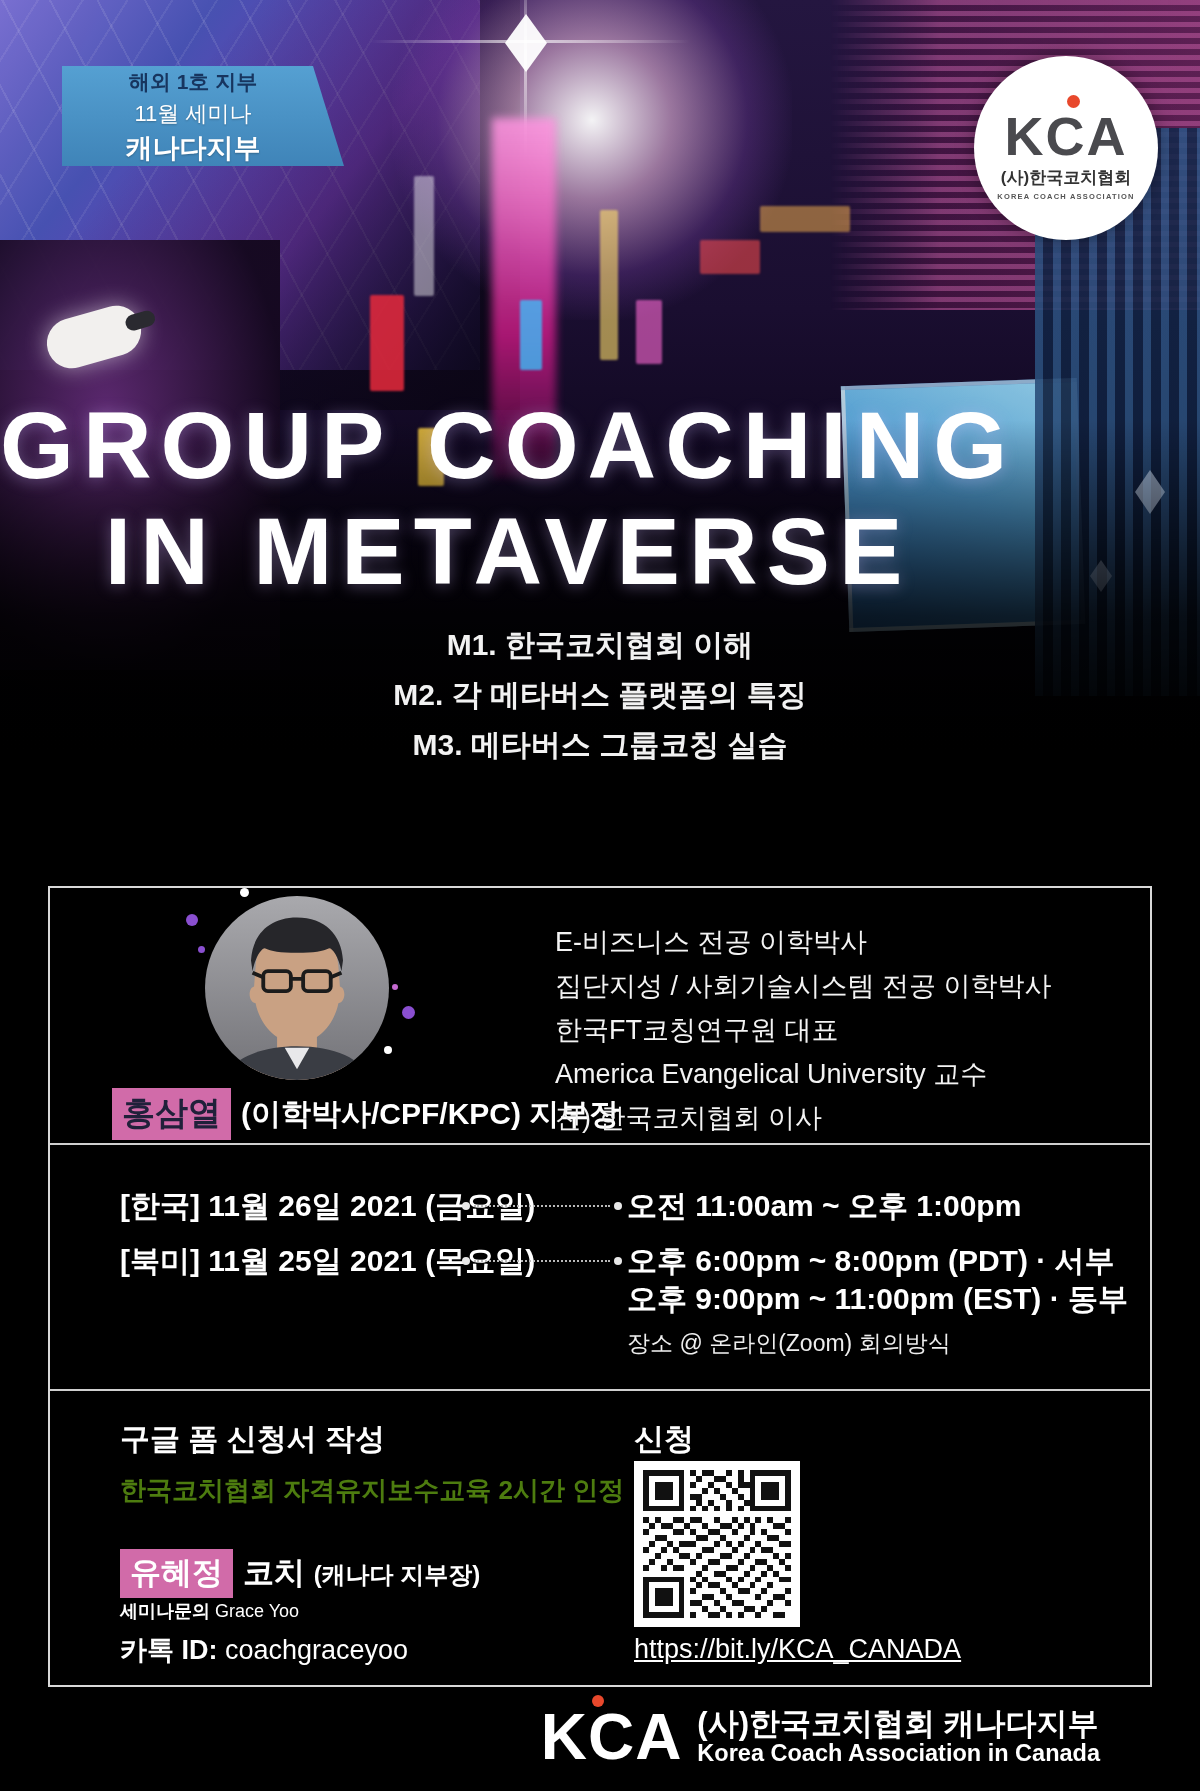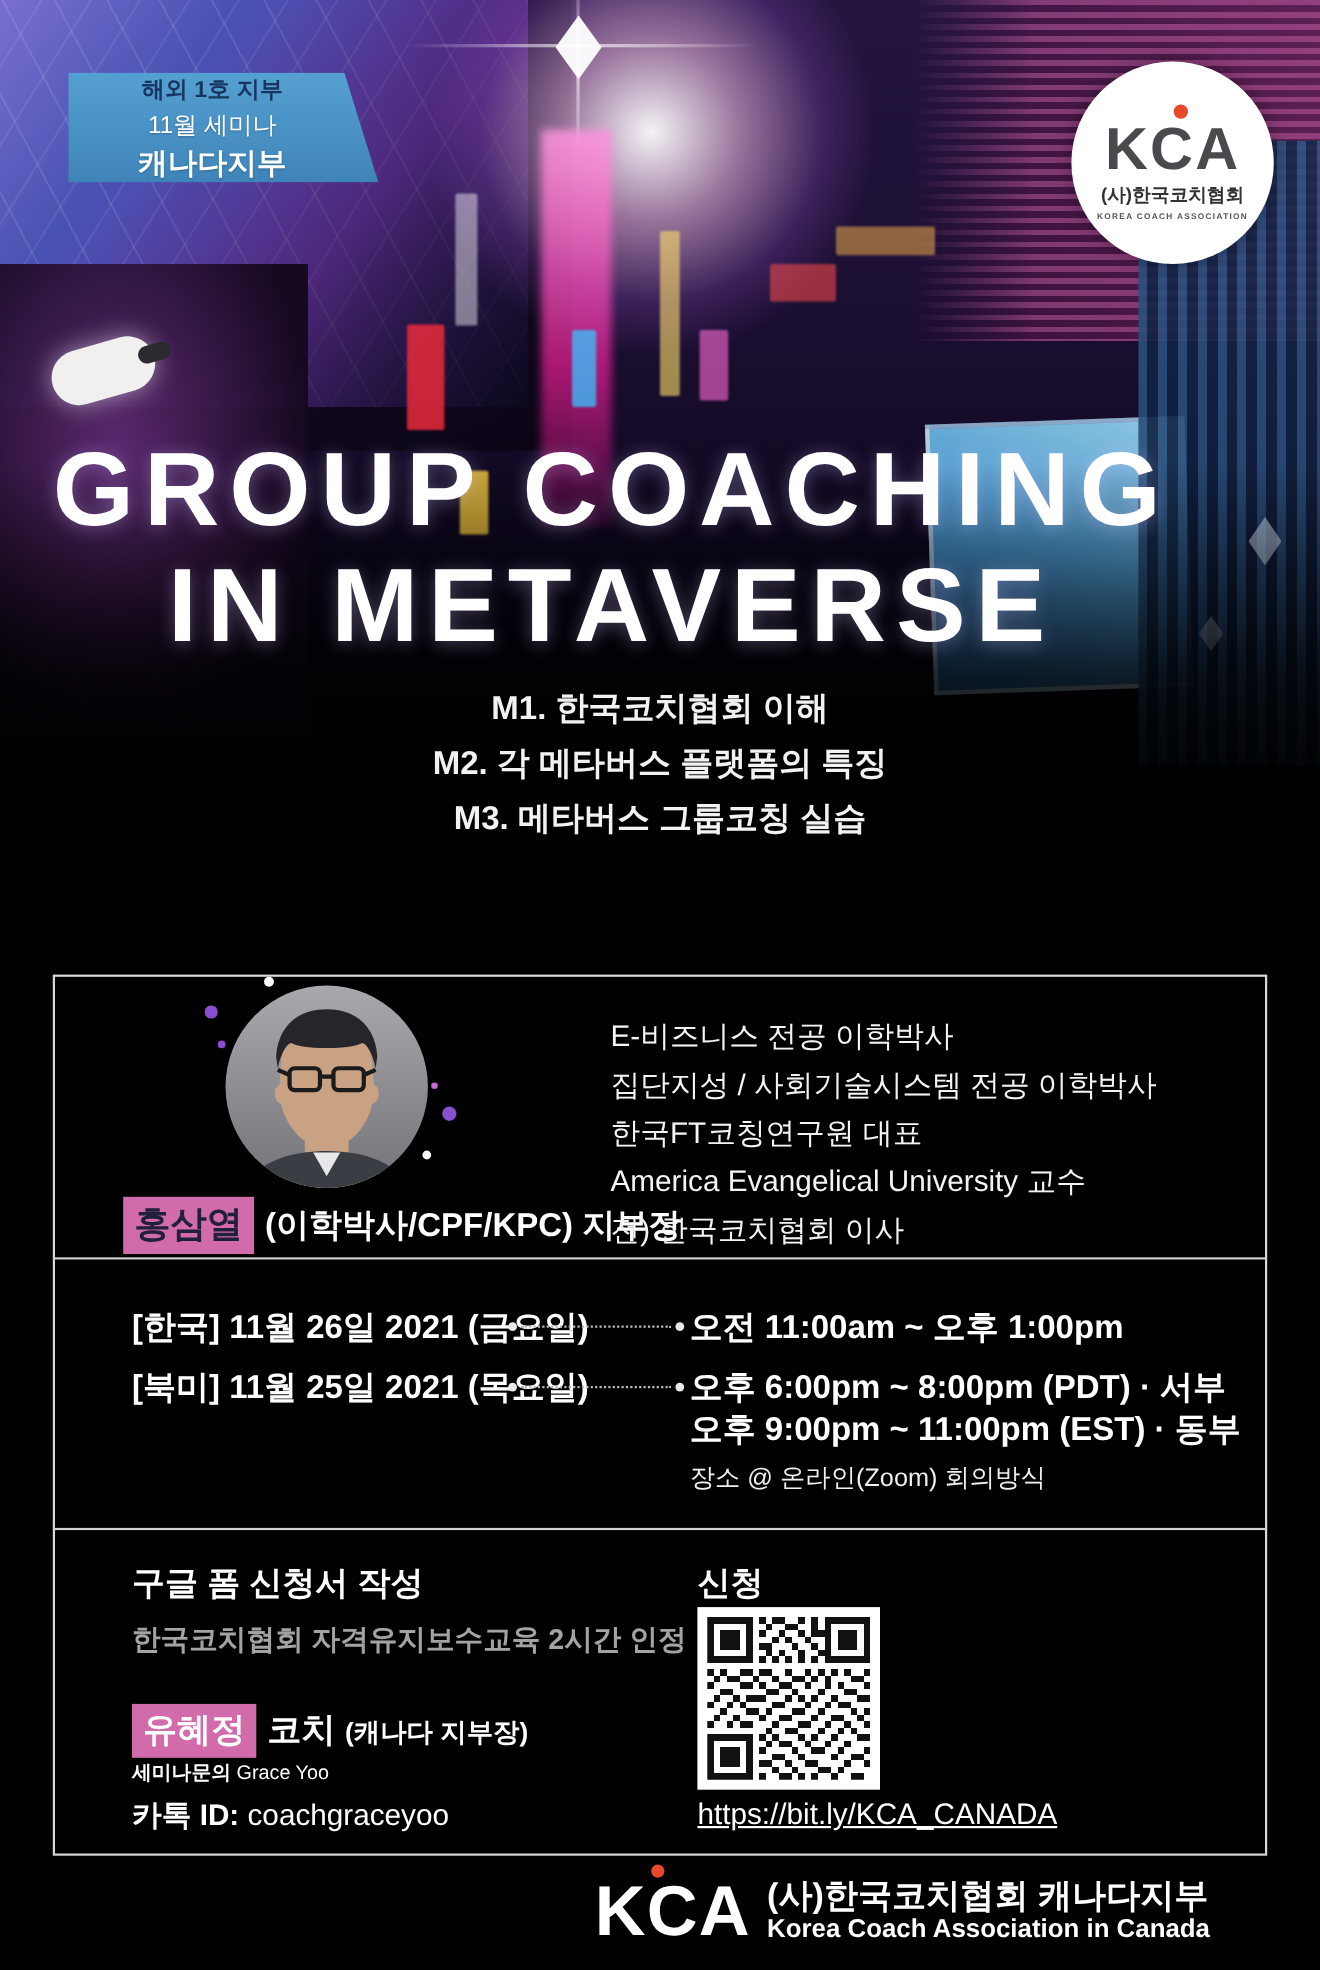--- a/index.html
+++ b/index.html
@@ -47,21 +47,21 @@
     background:radial-gradient(ellipse at 42% 40%,rgba(95,42,115,.95),rgba(20,8,30,.96) 72%);}
   .headset{position:absolute;left:46px;top:312px;width:96px;height:50px;background:#f2f0ee;border-radius:26px;
     transform:rotate(-16deg);box-shadow:0 0 22px rgba(255,255,255,.5);}
   .headset:after{content:"";position:absolute;right:-16px;top:14px;width:30px;height:16px;background:#2a2a30;border-radius:8px;}
   .vignette{position:absolute;inset:0;background:radial-gradient(120% 100% at 50% 28%,transparent 55%,rgba(0,0,0,.55) 100%);}
   .bottom-fade{position:absolute;left:0;top:420px;width:1200px;height:466px;
     background:linear-gradient(180deg,transparent 0%,rgba(0,0,0,.78) 42%,#000 72%);}
 
   .hero-title{position:absolute;left:0;width:1016px;text-align:center;color:#fff;font-weight:700;
     font-size:95px;letter-spacing:9px;line-height:1;white-space:nowrap;
-    text-shadow:0 2px 16px rgba(210,190,255,.35);padding-left:48px;}
+    text-shadow:0 2px 16px rgba(210,190,255,.35);}
   .t1{top:398px;}
   .t2{top:504px;}
   .modules{position:absolute;left:0;top:620px;width:1200px;text-align:center;}
   .module-line{font-size:30px;font-weight:700;line-height:50px;color:#f2f2f2;}
 
   
   .ribbon{position:absolute;left:62px;top:66px;width:282px;height:100px;
     background:linear-gradient(180deg,#55a0d2,#3f84b8);
     clip-path:polygon(0 0,89% 0,100% 100%,0 100%);
     display:flex;flex-direction:column;align-items:center;justify-content:center;
@@ -95,21 +95,21 @@
 
   .s-date{position:absolute;left:70px;font-size:30px;font-weight:800;white-space:nowrap;}
   .s-time{position:absolute;left:577px;font-size:30px;font-weight:800;white-space:nowrap;}
   .s-venue{position:absolute;left:577px;font-size:23px;font-weight:400;color:#eee;white-space:nowrap;}
   .leader{position:absolute;left:424px;width:136px;height:0;border-top:2px dotted #b9b9b9;}
   .leader:before,.leader:after{content:"";position:absolute;top:-5px;width:8px;height:8px;border-radius:50%;background:#e8e8e8;}
   .leader:before{left:-12px;}
   .leader:after{right:-12px;}
 
   .reg-head{position:absolute;left:70px;top:28px;font-size:30px;font-weight:800;white-space:nowrap;}
-  .reg-note{position:absolute;left:70px;top:82px;font-size:26px;font-weight:600;color:#a3a3a3;white-space:nowrap;}
+  .reg-note{position:absolute;left:70px;top:82px;font-size:26px;font-weight:600;color:#4d7c0f;white-space:nowrap;}
   .contact-line{position:absolute;left:70px;top:158px;font-size:31px;font-weight:800;white-space:nowrap;}
   .hl-light{color:#fff;font-size:31px;font-weight:800;}
   .contact-suffix{font-size:24px;font-weight:700;}
   .inq-line{position:absolute;left:70px;top:208px;font-size:18px;white-space:nowrap;}
   .kakao-line{position:absolute;left:70px;top:241px;font-size:27px;white-space:nowrap;}
   .b{font-weight:700;}
   .apply-head{position:absolute;left:584px;top:28px;font-size:30px;font-weight:800;text-align:right;}
   .qr-box{position:absolute;left:584px;top:70px;width:166px;height:166px;background:#fff;padding:9px;box-sizing:border-box;}
   .qr-box svg{width:100%;height:100%;display:block;}
   .apply-link{position:absolute;left:584px;top:243px;font-size:27px;color:#fff;text-decoration:underline;white-space:nowrap;}

